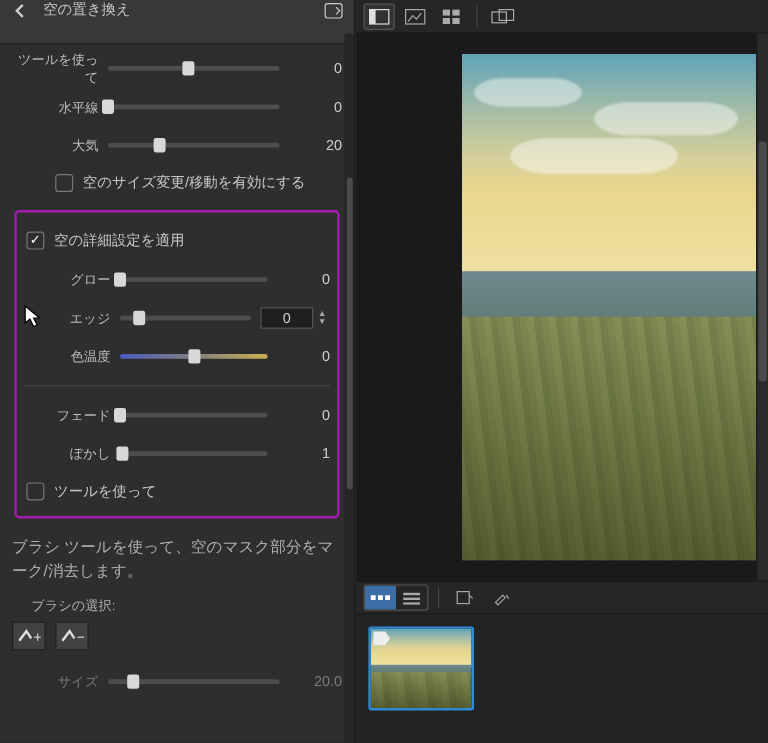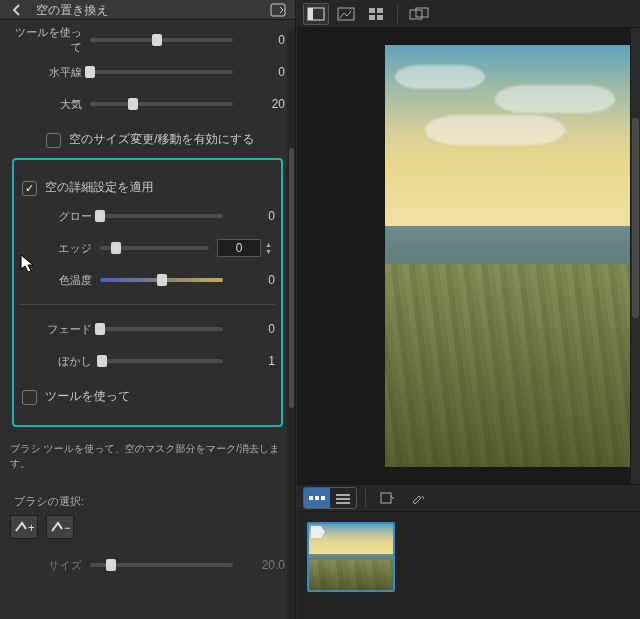--- a/index.html
+++ b/index.html
@@ -1,39 +1,39 @@
 <!DOCTYPE html>
 <html><head>
 <meta charset="utf-8">
 <style>
 *{box-sizing:border-box;margin:0;padding:0;font-family:"Meiryo","Hiragino Sans",sans-serif;font-size:12px;color:#c8c8c8;user-select:none}
 body{background:#2a2a2a;width:640px;height:619px;overflow:hidden;position:relative}
 .left-panel{position:absolute;left:0;top:0;width:296px;height:619px;background:#2e2e2e;border-right:1px solid #1a1a1a}
-.panel-header{height:20px;background:#383838;display:flex;align-items:flex-end;padding:0 8px;border-bottom:1px solid #1a1a1a}
+.panel-header{height:37px;background:#383838;display:flex;align-items:flex-start;padding:0 8px;border-bottom:1px solid #1a1a1a}
 .back-btn{width:18px;height:18px;display:flex;align-items:center;justify-content:center;cursor:pointer}
 .panel-title{margin-left:10px;flex:1}
 .panel-menu{width:18px;height:18px;display:flex;align-items:center;justify-content:center;cursor:pointer}
 .panel-body{padding:6px 10px 0 10px;height:590px;overflow:hidden}
 .row{display:flex;align-items:center;height:28px;margin-bottom:4px}
 .row-label{width:80px;text-align:right;padding-right:8px;font-size:11px;color:#bdbdbd}
 .slider-track{position:relative;flex:1;height:4px;background:#4d4d4d;border-radius:2px;margin-right:8px;cursor:pointer}
 .slider-track.color-temp{background:linear-gradient(90deg,#4b5bbf,#808080,#c8b050)}
 .slider-thumb{position:absolute;top:-4px;width:10px;height:12px;background:#d8d8d8;border-radius:2px;transform:translateX(-50%);cursor:grab}
 .row-val{width:44px;text-align:right;font-size:12px;color:#d0d0d0}
 .row-val.boxed{background:#1e1e1e;border:1px solid #555;text-align:center;padding:1px 0}
 .spinner{display:flex;flex-direction:column;margin-left:4px;width:10px}
 .spinner span{font-size:7px;line-height:7px;color:#aaa;cursor:pointer}
-.checkbox-row{display:flex;align-items:flex-end;height:26px;padding-left:36px}
+.checkbox-row{display:flex;align-items:center;height:26px;padding-left:36px}
 .cbox{width:15px;height:15px;border:1px solid #777;border-radius:3px;margin-right:8px;display:flex;align-items:center;justify-content:center;cursor:pointer}
 .cbox.checked::after{content:"✓";color:#fff;font-size:11px;line-height:11px}
-.red-frame{border:2px solid #14b8a6;border-radius:4px;padding:10px 6px 14px 6px;margin:10px 2px}
+.red-frame{border:2px solid #a21caf;border-radius:4px;padding:10px 6px 2px 6px;margin:10px 2px}
 .red-frame .checkbox-row{padding-left:2px;margin-bottom:6px}
 .divider{height:1px;background:#454545;margin:10px 0}
-.help-text{font-size:10px;color:#b0b0b0;line-height:1.5;margin:14px 0 23px 0}
-.sub-label{font-size:11px;color:#b0b0b0;margin:10px 0 6px 4px}
+.help-text{font-size:13px;color:#b0b0b0;line-height:1.5;margin:14px 0 12px 0}
+.sub-label{font-size:11px;color:#b0b0b0;margin:10px 0 6px 16px}
 .brush-btns{display:flex;gap:8px;margin-bottom:12px}
 .brush-btn{width:28px;height:24px;background:#424242;border:1px solid #1e1e1e;display:flex;align-items:center;justify-content:center;cursor:pointer}
 .cursor-ptr{position:absolute;left:20px;top:254px;pointer-events:none}
 
 .right-panel{position:absolute;left:297px;top:0;right:0;height:619px;background:#232323}
 .top-toolbar{height:28px;background:#262626;border-bottom:1px solid #1a1a1a;display:flex;align-items:center;padding:0 6px;gap:4px}
 .tb-btn{width:26px;height:22px;display:flex;align-items:center;justify-content:center;border:1px solid transparent;border-radius:2px;cursor:pointer}
 .tb-btn.active{background:#323232;border-color:#555}
 .tb-sep{width:1px;height:18px;background:#444;margin:0 4px}
 .preview-area{position:absolute;left:0;top:28px;right:0;height:456px;background:#1a1a1a;display:flex;align-items:center;justify-content:center;overflow:hidden}

